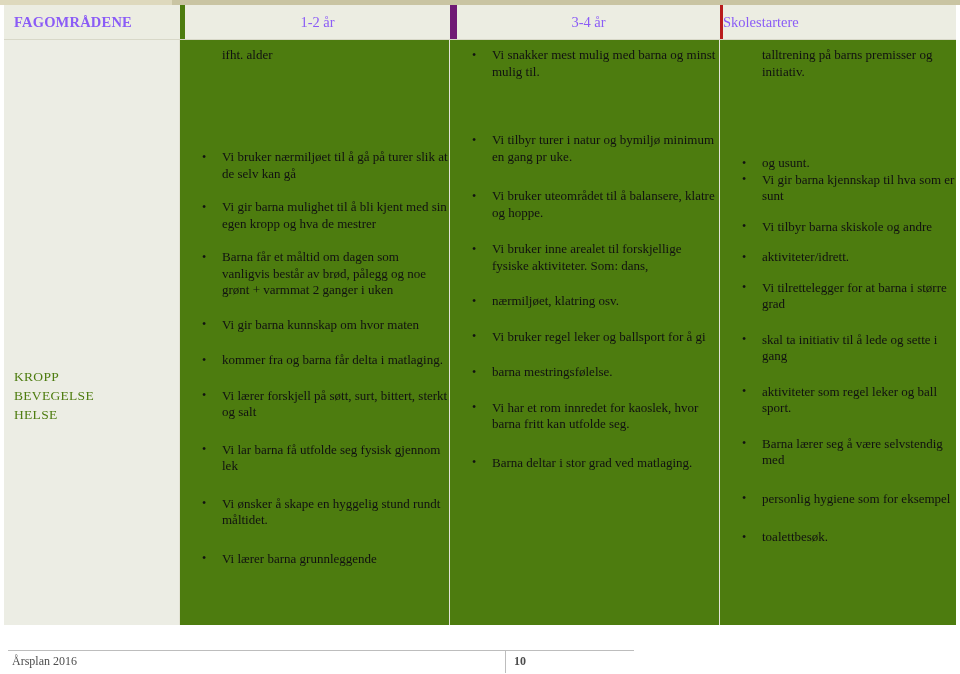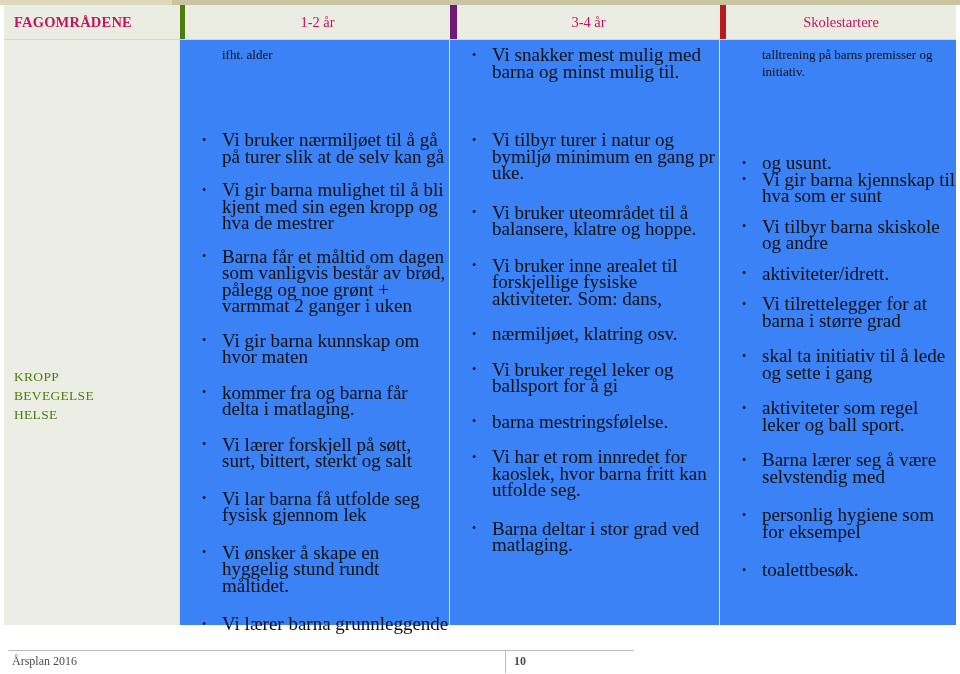--- a/index.html
+++ b/index.html
@@ -44,32 +44,32 @@
     display: flex;
     width: 100%;
     height: 35px;
     background: #ecede2;
     border-bottom: 1px solid #d8d8c8;
   }
   .thead .th {
     display: flex;
     align-items: center;
     font-size: 14.5px;
-    color: #be185d;
+    color: #8b5cf6;
     height: 100%;
   }
   .th-0 {
     width: 176px;
     padding-left: 10px;
     font-weight: bold;
     letter-spacing: .2px;
   }
   .th-1 { width: 270px; justify-content: center; border-left: 5px solid #4d7c0f; }
   .th-2 { width: 270px; justify-content: center; border-left: 7px solid #701a75; }
-  .th-3 { flex: 1; justify-content: center; border-left: 6px solid #b91c1c; }
+  .th-3 { flex: 1; border-left: 3px solid #b91c1c; }
 
   .tbody {
     display: flex;
     width: 100%;
     height: 585px;
     background: #ffffff;
   }
 
   
   .col-label {
@@ -83,21 +83,21 @@
     left: 10px;
     top: 327px;
     font-size: 13.5px;
     line-height: 19px;
     color: #4d7c0f;
     letter-spacing: .3px;
   }
 
   .col {
     position: relative;
-    background: #3b82f6;
+    background: #4d7c0f;
     border-right: 1px solid #e4e4d8;
     padding: 0;
   }
   .col-1 { width: 270px; }
   .col-2 { width: 270px; }
   .col-3 { flex: 1; border-right: none; }
 
   
   .lead {
     position: absolute;
@@ -109,21 +109,21 @@
   ul.items {
     list-style: none;
     margin: 0;
     padding: 0;
     position: absolute;
     left: 0; right: 0;
   }
   ul.items li {
     position: relative;
     padding-left: 42px;
-    font-size: 19px;
+    font-size: 13px;
     line-height: 16.5px;
     color: #111;
   }
   ul.items li.bulleted::before {
     content: "\2022";
     position: absolute;
     left: 22px;
     top: -0.5px;
     font-size: 12px;
     color: #111;
@@ -192,21 +192,21 @@
         <div class="label-stack">
           <div>KROPP</div>
           <div>BEVEGELSE</div>
           <div>HELSE</div>
         </div>
       </div>
 
       <div class="col col-1">
         <div class="lead" style="left:42px; top:7px; width:210px;">ifht. alder</div>
         <ul class="items" style="top:92px;">
-          <li class="bulleted" style="margin-top:0px;">Vi bruker nærmiljøet til å gå på turer slik at de selv kan gå</li>
+          <li class="bulleted" style="margin-top:17px;">Vi bruker nærmiljøet til å gå på turer slik at de selv kan gå</li>
           <li class="bulleted" style="margin-top:17px;">Vi gir barna mulighet til å bli kjent med sin egen kropp og hva de mestrer</li>
           <li class="bulleted" style="margin-top:17px;">Barna får et måltid om dagen som vanligvis består av brød, pålegg og noe grønt + varmmat 2 ganger i uken</li>
           <li class="bulleted" style="margin-top:18px;font-family:Liberation Serif, serif;">Vi gir barna kunnskap om hvor maten</li>
           <li class="bulleted" style="margin-top:19px;">kommer fra og barna får delta i matlaging.</li>
           <li class="bulleted" style="margin-top:19px;">Vi lærer forskjell på søtt, surt, bittert, sterkt og salt</li>
           <li class="bulleted" style="margin-top:21px;">Vi lar barna få utfolde seg fysisk gjennom lek</li>
           <li class="bulleted" style="margin-top:21px;">Vi ønsker å skape en hyggelig stund rundt måltidet.</li>
           <li class="bulleted" style="margin-top:22px;">Vi lærer barna grunnleggende</li>
         </ul>
       </div>

